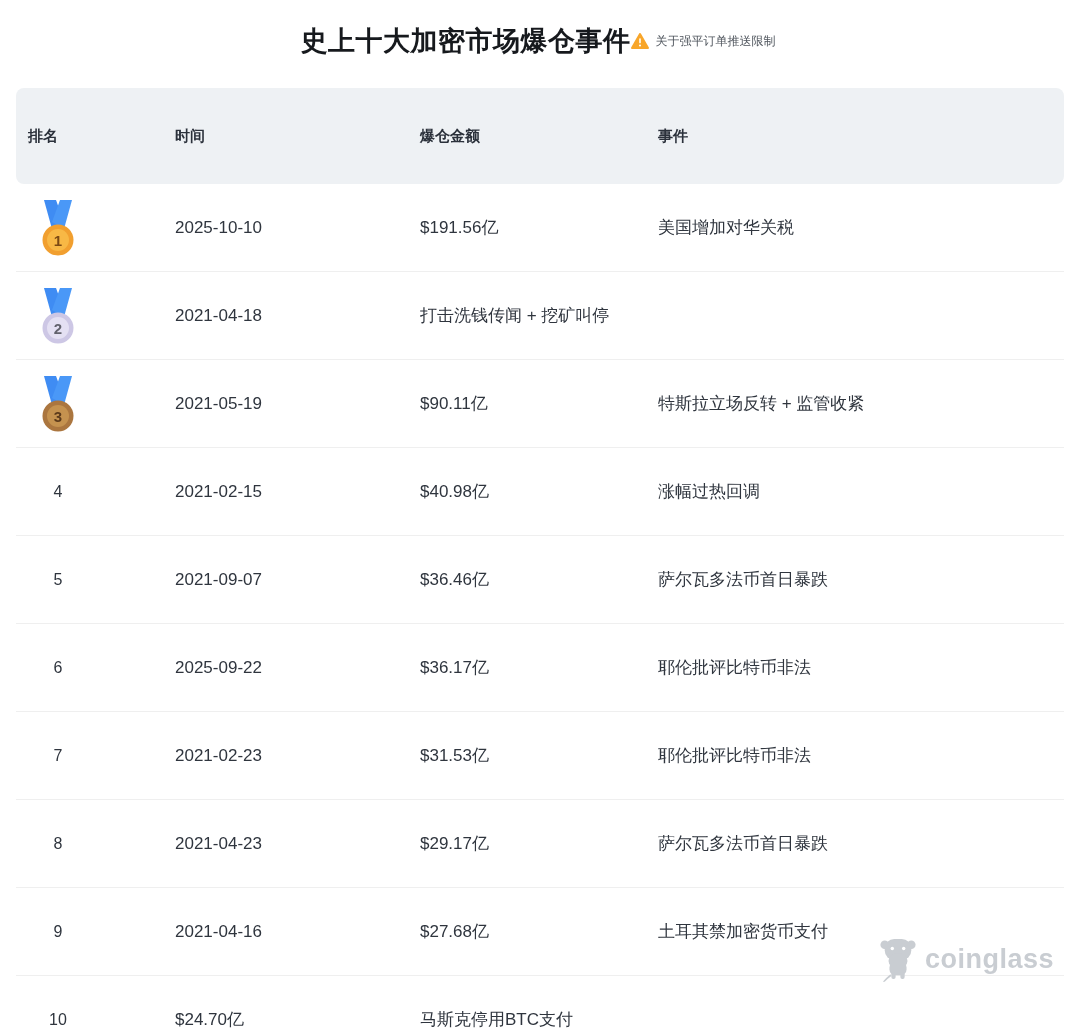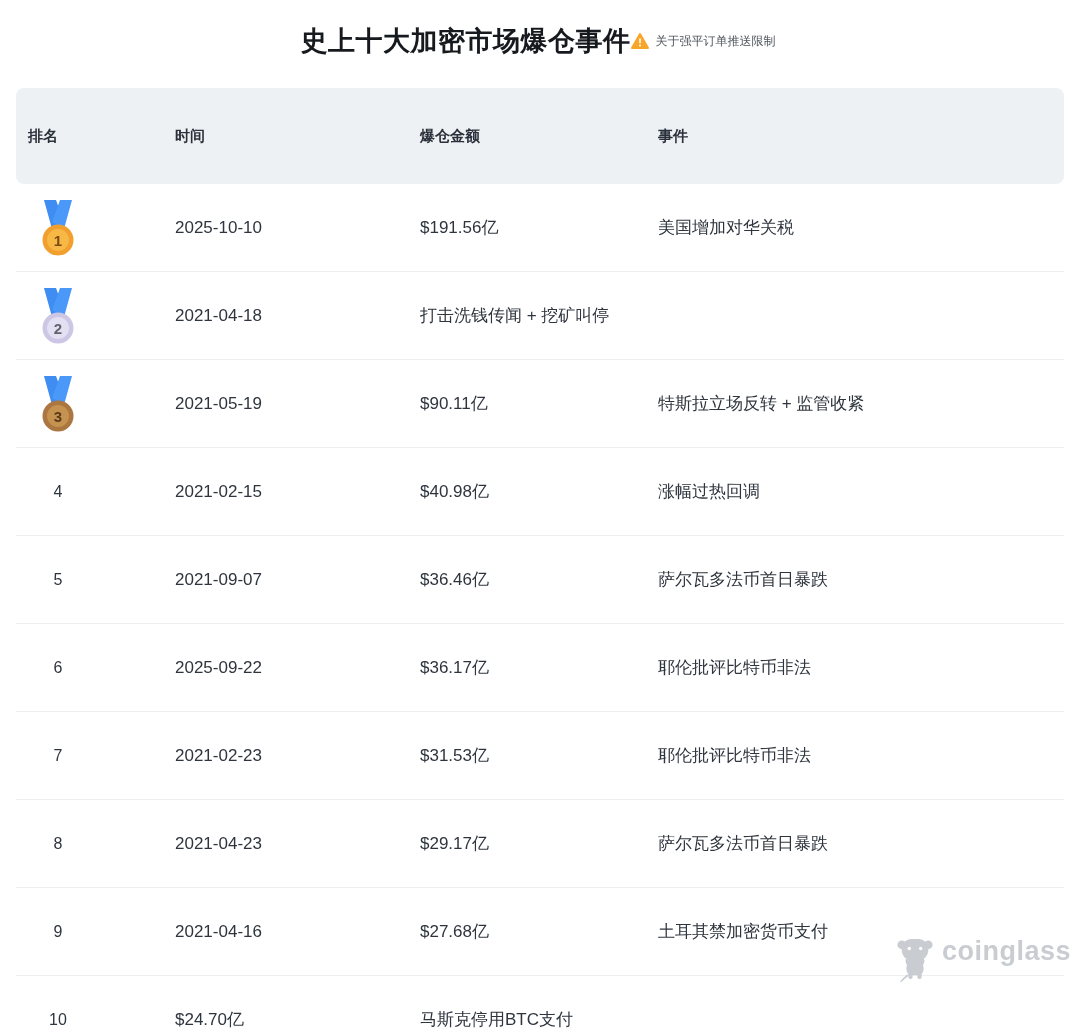--- a/index.html
+++ b/index.html
@@ -32,21 +32,21 @@
   .medal-gold .m-num{fill:#7C4A14}
   .medal-silver .m-outer{fill:#CDC7E5}
   .medal-silver .m-inner{fill:#E4E0F3}
   .medal-silver .m-num{fill:#62626D}
   .medal-bronze .m-outer{fill:#AB763F}
   .medal-bronze .m-inner{fill:#C5924F}
   .medal-bronze .m-num{fill:#5B3A1B}
   .m-num{font-size:15px;font-weight:700;text-anchor:middle;font-family:"Liberation Sans",sans-serif;}
 
   
-  .watermark{position:absolute;right:9px;top:936px;display:flex;gap:8px;pointer-events:none;}
+  .watermark{position:absolute;right:26px;top:936px;display:flex;align-items:center;gap:8px;pointer-events:none;}
   .watermark-label{font-size:27px;font-weight:700;color:#C9CDD2;letter-spacing:0.5px;}
 </style>
 </head>
 <body>
 
 <div class="page">
 
   <div class="topbar">
     <div class="page-title">史上十大加密市场爆仓事件</div>
     <div class="notice">

